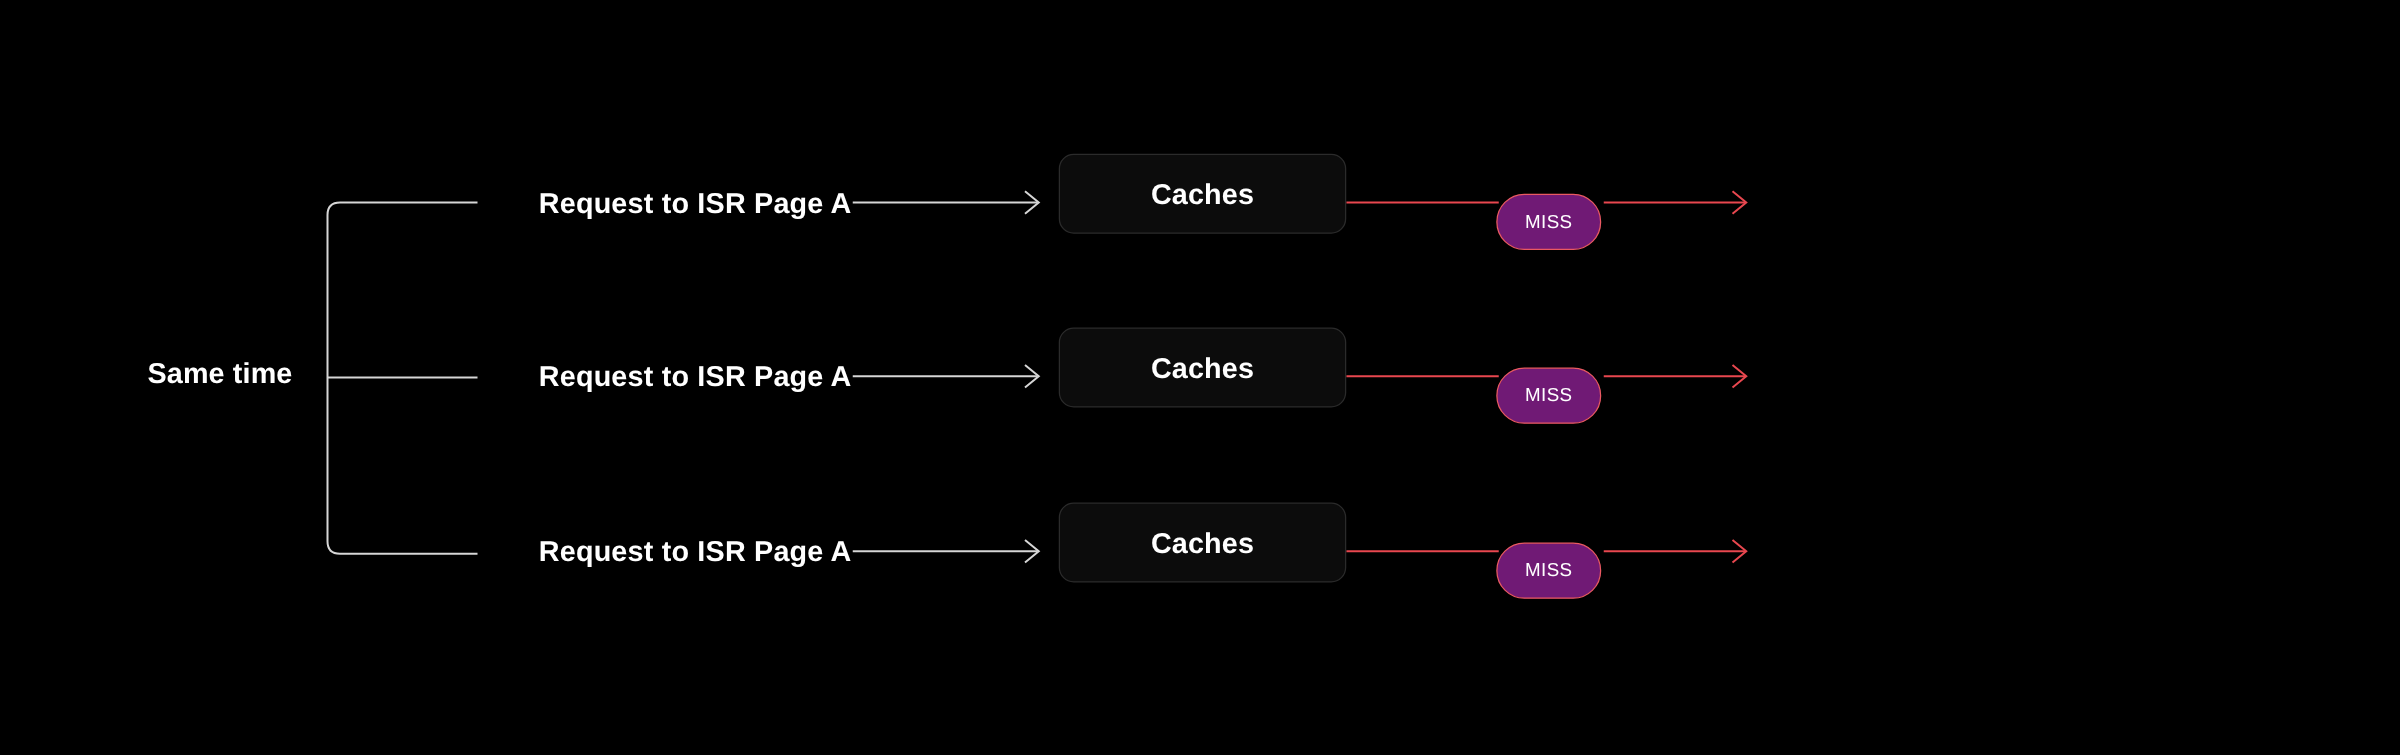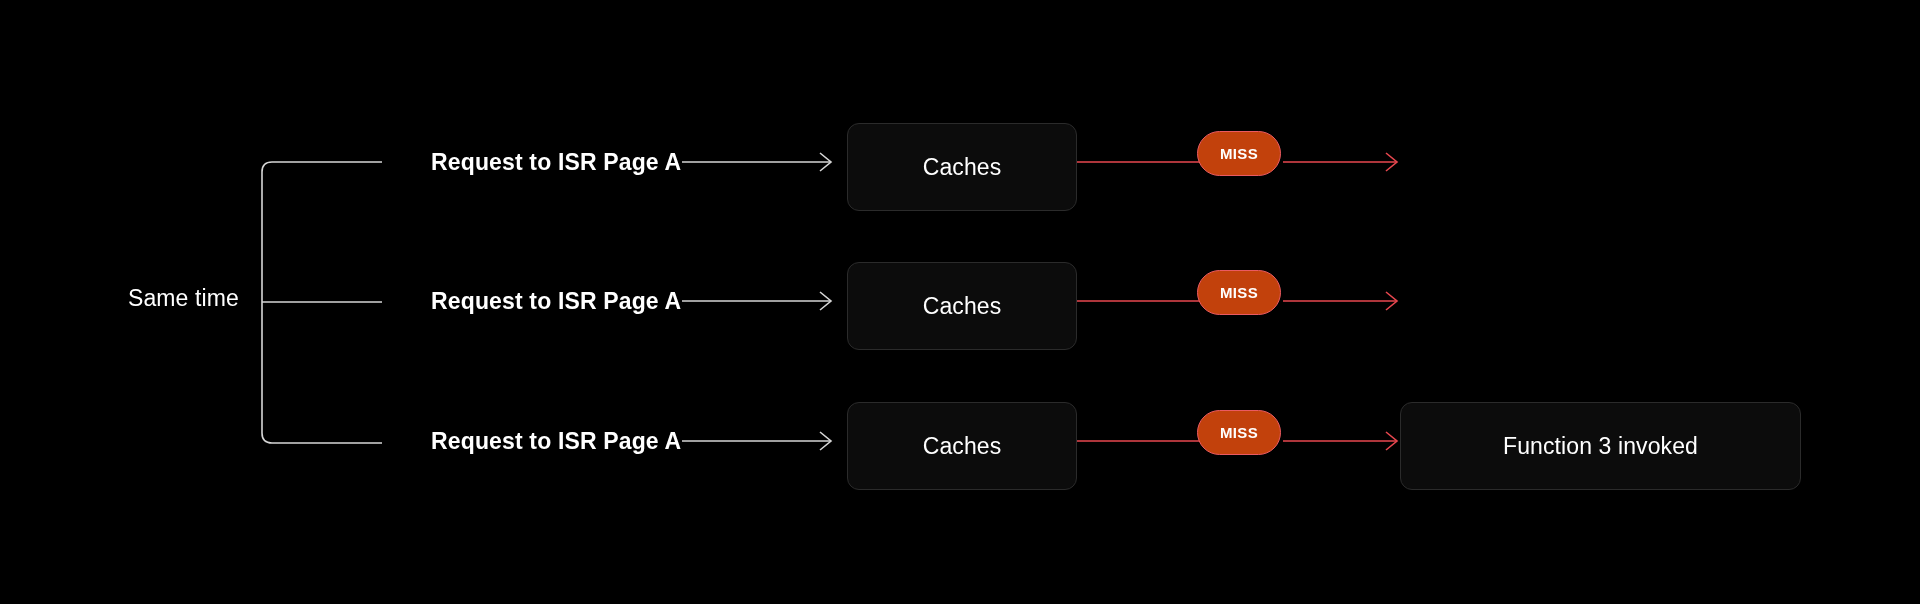--- a/index.html
+++ b/index.html
@@ -27,24 +27,23 @@
     position: absolute;
     left: 118px;
     top: 0;
     width: 124px;
     height: 596px;
     display: flex;
     align-items: center;
     justify-content: flex-start;
     color: #ffffff;
     font-size: 23px;
-    font-weight: 400;
+    font-weight: 700;
     letter-spacing: 0.1px;
     white-space: nowrap;
-    margin-left: 10px;
   }
 
   
   .bracket-svg {
     position: absolute;
     left: 250px;
     top: 140px;
     width: 150px;
     height: 325px;
   }
@@ -79,31 +78,31 @@
     position: absolute;
     left: 682px;
     top: 0;
     width: 154px;
     height: 100px;
   }
 
   .node-box {
     position: absolute;
     top: 11px;
-    height: 88px;
+    height: 64px;
     background: #0c0c0c;
     border: 1px solid #2b2b2b;
     border-radius: 12px;
     box-sizing: border-box;
     display: flex;
     align-items: center;
     justify-content: center;
     color: #ffffff;
     font-size: 23px;
-    font-weight: 400;
+    font-weight: 700;
     letter-spacing: 0.1px;
     white-space: nowrap;
   }
   .caches-box {
     left: 847px;
     width: 230px;
   }
   .function-box {
     left: 1400px;
     width: 401px;
@@ -113,33 +112,33 @@
     position: absolute;
     left: 1077px;
     top: 0;
     width: 325px;
     height: 100px;
   }
 
   .miss-badge {
     position: absolute;
     left: 1197px;
-    top: 19px;
+    top: 43px;
     width: 84px;
     height: 45px;
-    background: #c2410c;
+    background: #701a75;
     border: 1.6px solid #ea5a62;
     border-radius: 999px;
     box-sizing: border-box;
     display: flex;
     align-items: center;
     justify-content: center;
     color: #ffffff;
     font-size: 15px;
-    font-weight: 700;
+    font-weight: 400;
     letter-spacing: 0.3px;
     white-space: nowrap;
     z-index: 3;
   }
 </style>
 </head>
 <body>
 
 <div id="diagram">
 
@@ -201,16 +200,15 @@
     <div class="node-box caches-box">Caches</div>
 
     <svg class="red-connector" viewBox="0 0 325 100" xmlns="http://www.w3.org/2000/svg">
       <line x1="0" y1="50" x2="122" y2="50" stroke="#e8474f" stroke-width="1.6"></line>
       <line x1="206" y1="50" x2="319" y2="50" stroke="#e8474f" stroke-width="1.6"></line>
       <polyline points="309,41 320,50 309,59" fill="none" stroke="#e8474f" stroke-width="1.6"></polyline>
     </svg>
 
     <div class="miss-badge">MISS</div>
 
-    <div class="node-box function-box">Function 3 invoked</div>
   </div>
 
 </div>
 
 </body></html>

